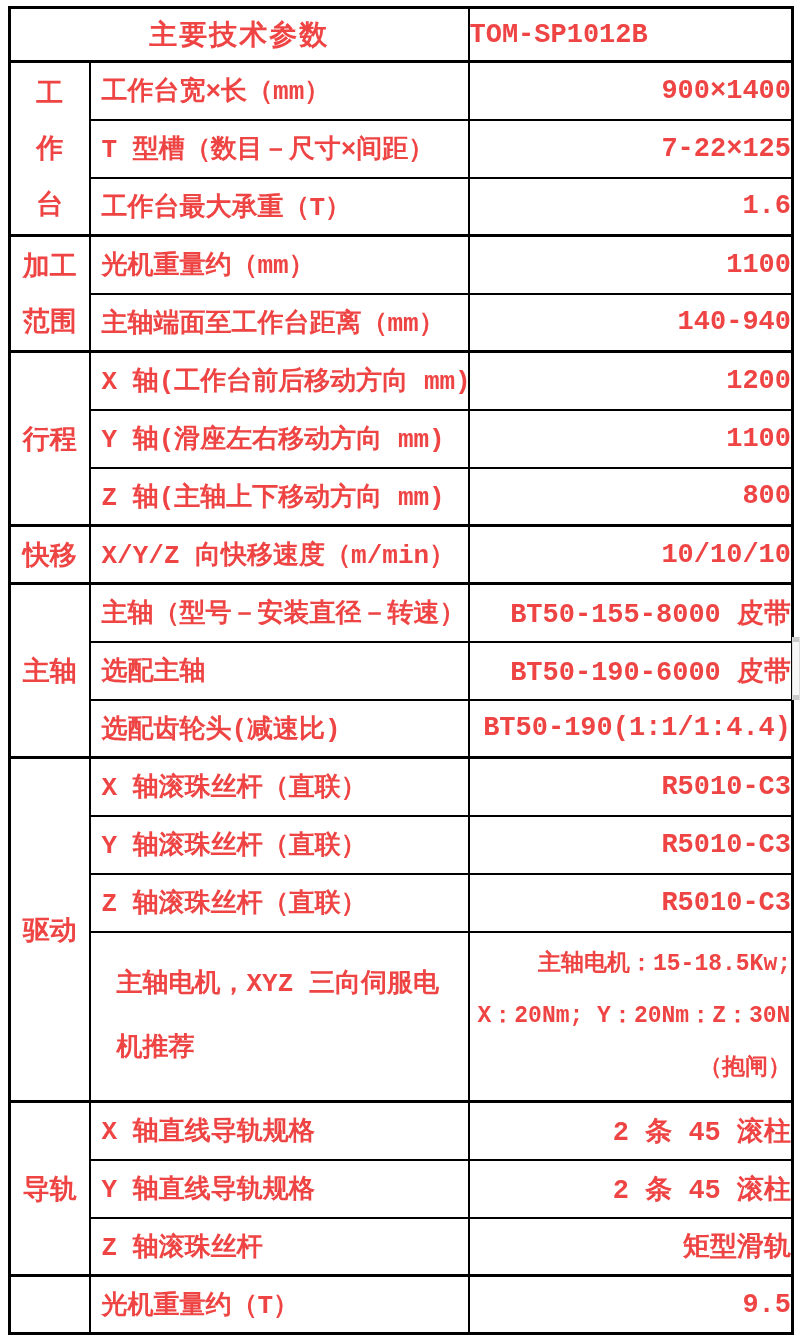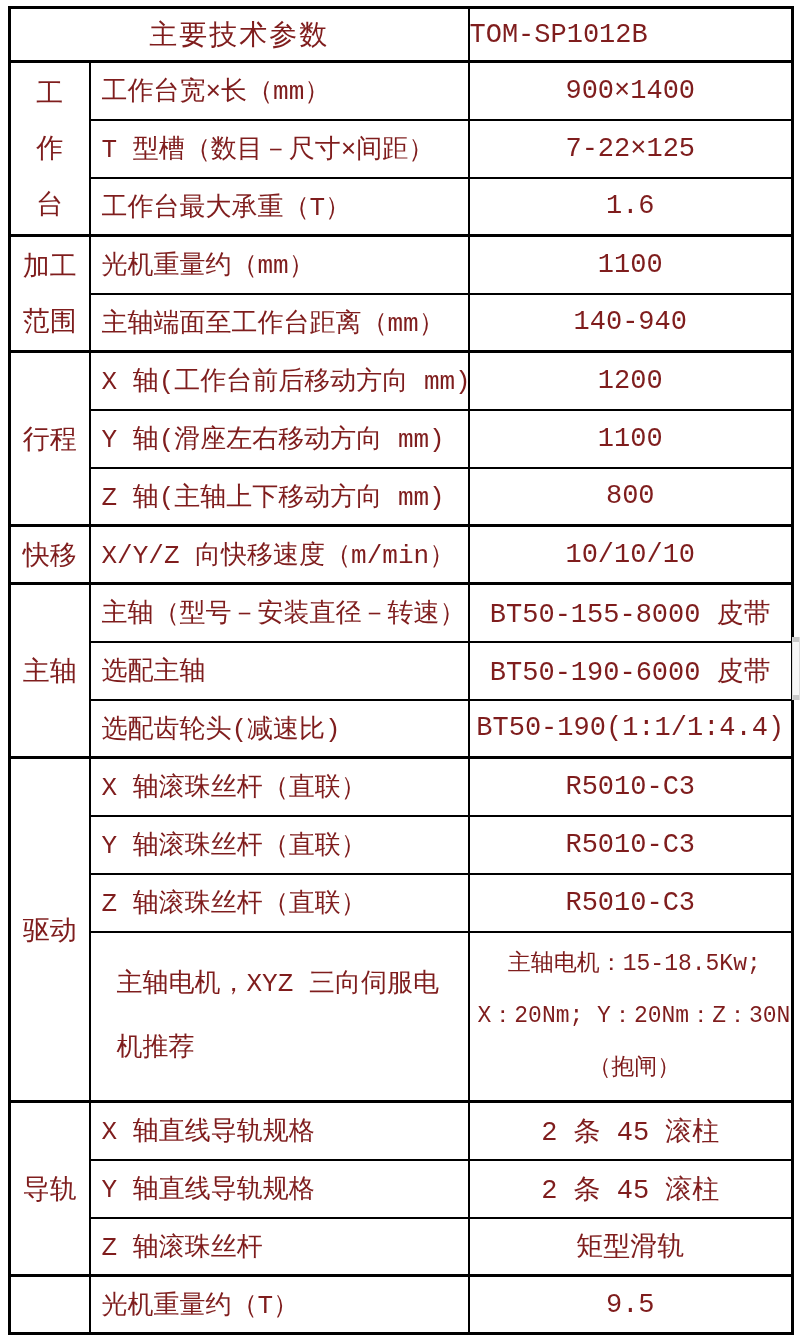--- a/index.html
+++ b/index.html
@@ -17,22 +17,22 @@
     width: 800px;
     height: 1339px;
   }
   table.spec {
     border-collapse: collapse;
     table-layout: fixed;
     position: absolute;
     left: 8px;
     top: 6px;
     width: 783px;
-    font-weight: normal;
-    color: #7f1d1d;
+    font-weight: bold;
+    color: #ef4444;
     border-radius: 7px;
   }
   table.spec td {
     border: 2px solid #000000;
     padding: 0;
     vertical-align: middle;
     overflow: hidden;
   }
   table.spec {
     border: 3px solid #000000;
@@ -70,25 +70,25 @@
     padding-left: 11px;
     padding-right: 16px;
   }
   td.label .lbl-wrap {
     padding-left: 26px;
     padding-right: 6px;
     line-height: 64px;
     white-space: normal;
   }
   td.value {
-    text-align: center;
+    text-align: right;
     font-size: 27px;
   }
   td.value-multi {
-    text-align: center;
+    text-align: right;
     font-size: 23px;
   }
   td.value-multi .vline {
     line-height: 52px;
     padding-left: 8px;
     white-space: nowrap;
     overflow: hidden;
   }
   .scroll-artifact {
     position: absolute;

